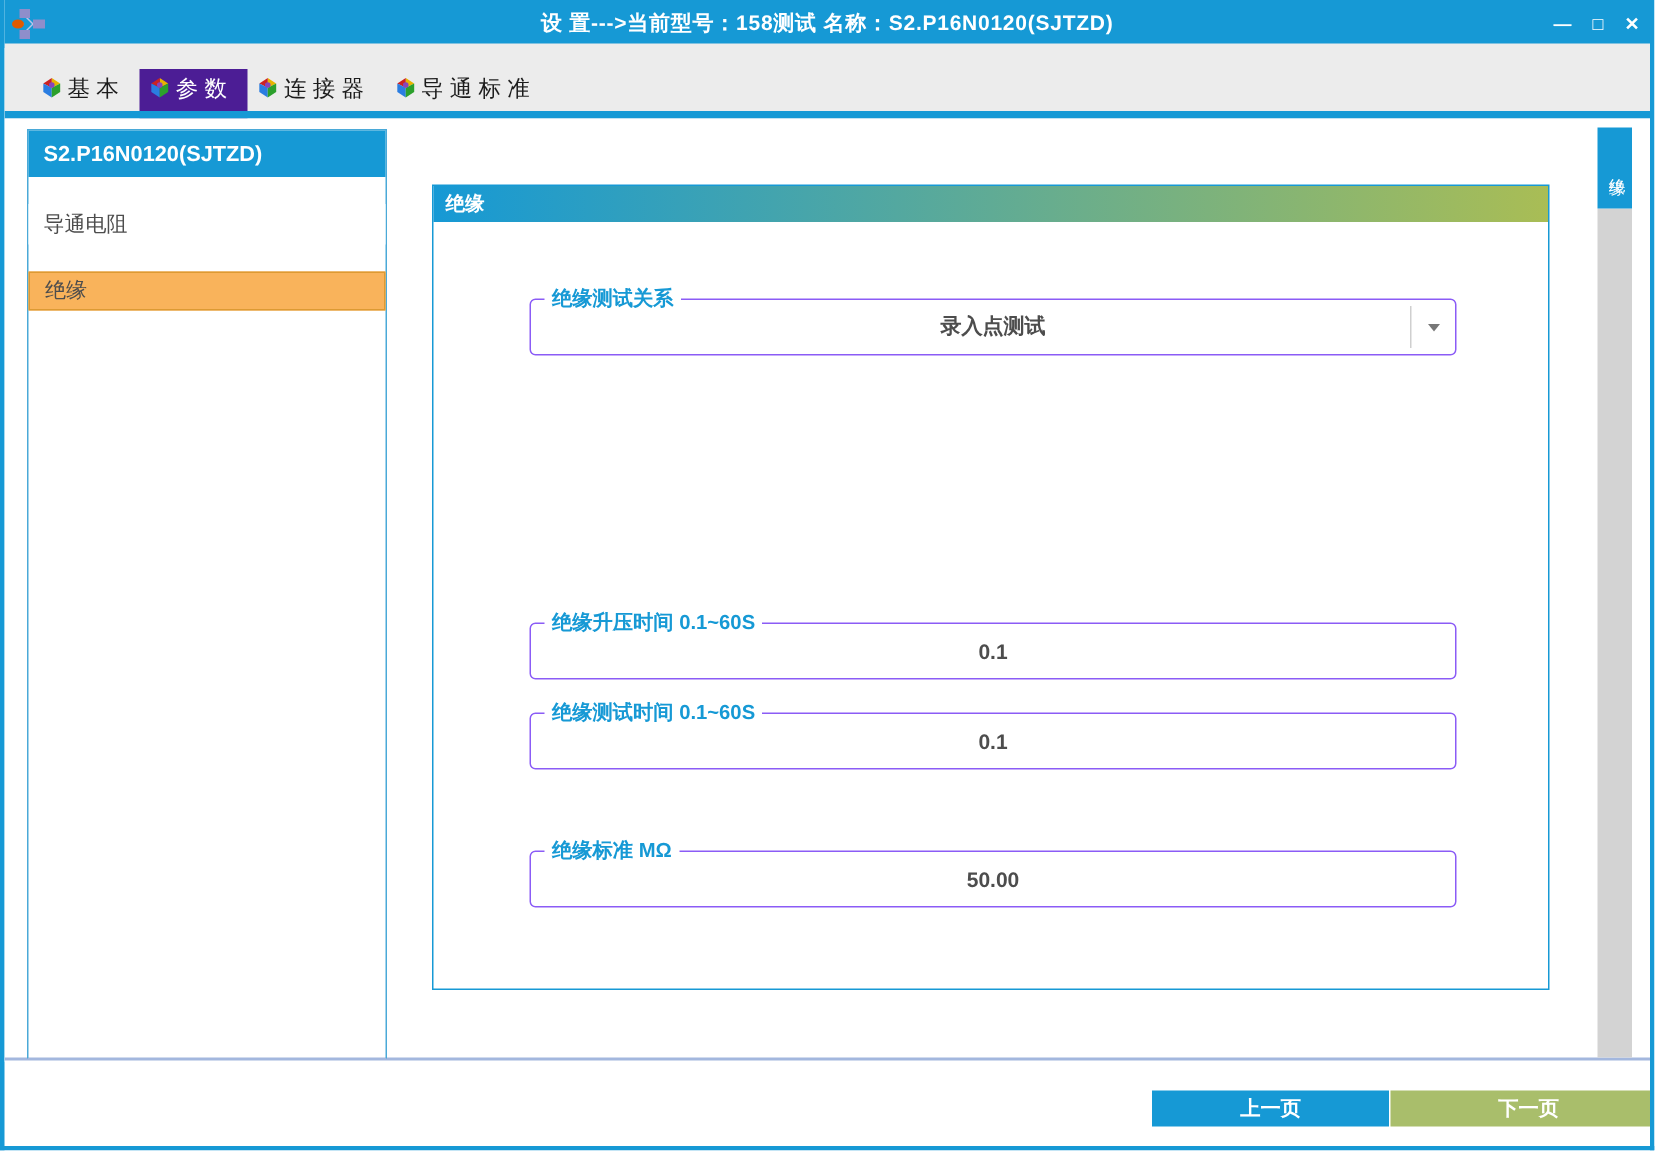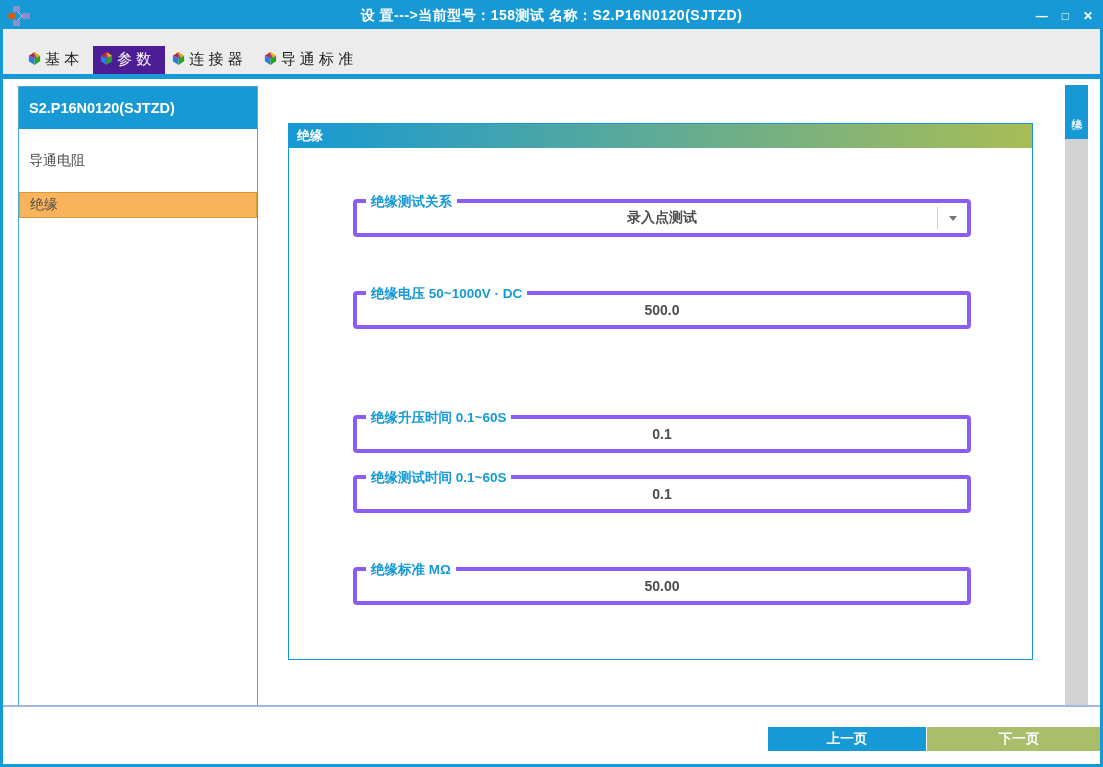--- a/index.html
+++ b/index.html
@@ -20,31 +20,31 @@
   .tab { display:flex; align-items:flex-end; gap:3px; padding:4px 14px 5px 6px; font-size:15px; color:#1c1c1c; cursor:pointer; position:relative; }
   .tab .cube { width:15px; height:15px; margin-bottom:3px; }
   .tab.selected { background:#4c1d95; color:#fff; margin-bottom:-5px; padding-bottom:10px; }
 
   
   .content { position:absolute; top:79px; left:0; right:0; height:629px; background:#fff; }
   .content-bottom-line { position:absolute; top:705px; left:0; right:0; height:2px; background:#a3b7de; }
 
   
   .sidebar { position:absolute; top:86px; left:15px; width:240px; height:620px; background:#fff; border:1px solid #4aa9d8; border-bottom:1px solid #a3b7de; }
-  .sidebar-header { height:42px; background:#1699d5; color:#fff; font-weight:bold; font-size:14.5px; display:flex; align-items:center; padding-left:10px; }
+  .sidebar-header { height:31px; background:#1699d5; color:#fff; font-weight:bold; font-size:14.5px; display:flex; align-items:center; padding-left:10px; }
   .sidebar-item { height:27px; display:flex; align-items:center; padding-left:10px; font-size:14px; color:#4d4d4d; background:#fff; cursor:pointer; margin-top:18px; }
   .sidebar-item.selected { background:#f9b35b; border:1px solid #dd9a33; color:#4d4d4d; height:26px; }
 
   
   .groupbox { position:absolute; top:123px; left:285px; width:745px; height:537px; border:1px solid #1699d5; background:#fff; }
   .groupbox-header { height:24px; background:linear-gradient(to right,#1699d5,#a9bd55); color:#fff; font-weight:bold; font-size:13px; display:flex; align-items:center; padding-left:8px; }
 
   
   .field { position:absolute; left:64px; width:618px; }
-  .fieldbox { height:38px; border:4px solid #8b5cf6; border-radius:4px; background:#fff; position:relative; display:flex; align-items:center; }
+  .fieldbox { height:38px; border:1px solid #8b5cf6; border-radius:4px; background:#fff; position:relative; display:flex; align-items:center; }
   .fieldlabel { position:absolute; top:-10px; left:9px; background:#fff; padding:0 5px; color:#1699d5; font-weight:bold; font-size:13.5px; white-space:nowrap; }
   .fieldvalue { width:100%; border:none; outline:none; text-align:center; font-family:"Liberation Sans",sans-serif; font-size:14px; font-weight:bold; color:#4d4d4d; background:transparent; }
   .combo-arrow { position:absolute; right:0; top:4px; bottom:4px; width:30px; border-left:1px solid #cfcfcf; display:flex; align-items:center; justify-content:center; cursor:pointer; }
   .combo-arrow i { width:0; height:0; border-left:4px solid transparent; border-right:4px solid transparent; border-top:5px solid #777; }
   .f1 { top:75px; } .f2 { top:167px; } .f3 { top:259px;margin-top:32px; } .f4 { top:351px; } .f5 { top:443px; }
 
   
   .side-track { position:absolute; top:139px; left:1062px; width:23px; height:566px; background:#d3d3d3; }
   .side-tab { position:absolute; top:85px; left:1062px; width:23px; height:54px; background:#1699d5; color:#fff; display:flex; align-items:center; justify-content:center; cursor:pointer; }
   .side-tab span { writing-mode:vertical-rl; text-orientation:upright; font-size:11px; letter-spacing:1px; transform:scaleY(0.9); }
@@ -138,26 +138,20 @@
     <div class="field f1">
       <div class="fieldbox">
         <span class="fieldlabel">绝缘测试关系</span>
         <div class="fieldvalue">录入点测试</div>
         <div class="combo-arrow">
             <i></i>
           </div>
       </div>
     </div>
 
-    <div class="field f2">
-      <div class="fieldbox">
-        <span class="fieldlabel">绝缘电压 50~1000V · DC</span>
-        <input class="fieldvalue" value="500.0" style="">
-      </div>
-    </div>
 
     <div class="field f3">
       <div class="fieldbox">
         <span class="fieldlabel">绝缘升压时间 0.1~60S</span>
         <input class="fieldvalue" value="0.1" style="">
       </div>
     </div>
 
     <div class="field f4">
       <div class="fieldbox">

